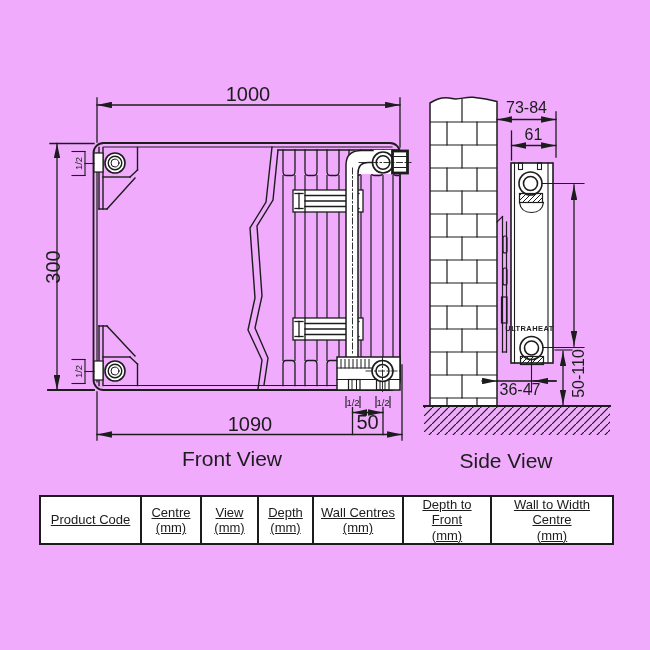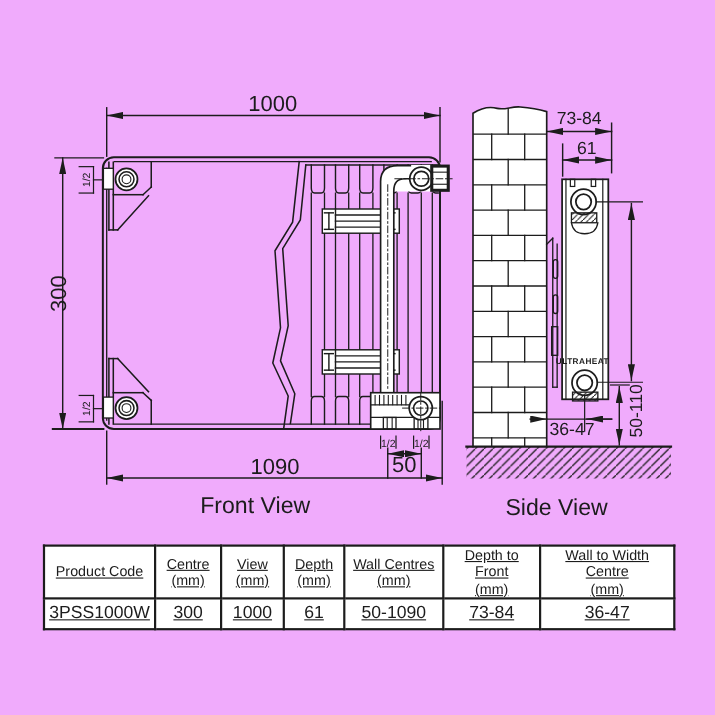--- a/index.html
+++ b/index.html
@@ -378,25 +378,16 @@
     </th>
     <th>
       <div>Depth to Front</div>
             <div>(mm)</div>
     </th>
     <th>
       <div>Wall to Width Centre</div>
             <div>(mm)</div>
     </th>
   </tr>
-  <tr>
-    <td>3PSS1000W</td>
-    <td>300</td>
-    <td>1000</td>
-    <td>61</td>
-    <td>50-1090</td>
-    <td>73-84</td>
-    <td>36-47</td>
-  </tr>
 </tbody>
     </table>
 
 </div>
 
 </body></html>

